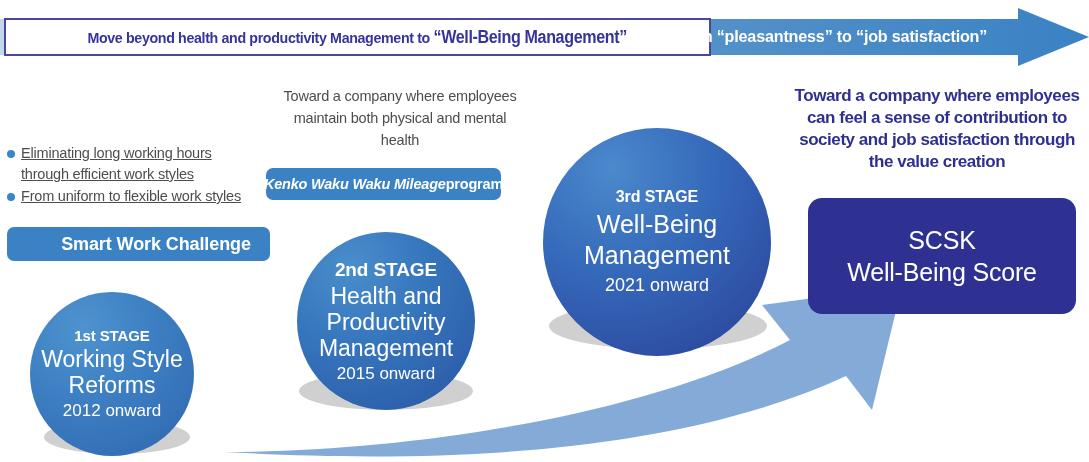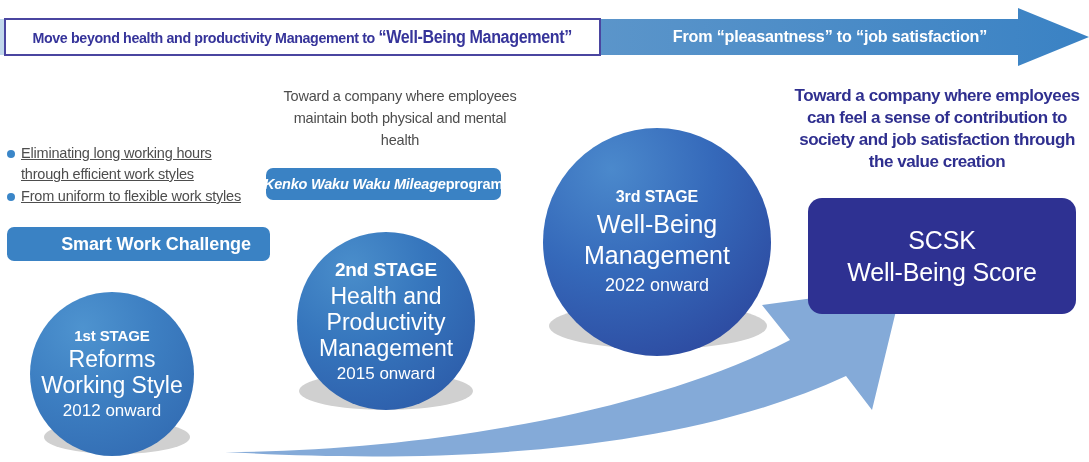--- a/index.html
+++ b/index.html
@@ -25,21 +25,21 @@
     top: 8px;
     width: 1089px;
     height: 58px;
   }
   .banner-arrow svg { display: block; }
 
   .banner-box {
     position: absolute;
     left: 4px;
     top: 18px;
-    width: 597px;
+    width: 707px;
     height: 38px;
     background: #ffffff;
     border: 2px solid #4a45a0;
     box-sizing: border-box;
     display: flex;
     align-items: center;
     justify-content: center;
   }
   .banner-box-text {
     color: #36349a;
@@ -294,38 +294,38 @@
              L 846,376
              C 660,462 400,462 225,452 Z" fill="#84aad8"></path>
   </svg>
 
   <div class="shadow" style="left:44px; top:420px; width:146px; height:34px;"></div>
   <div class="shadow" style="left:299px; top:372px; width:174px; height:38px;"></div>
   <div class="shadow" style="left:549px; top:303px; width:218px; height:46px;"></div>
 
   <div class="circle c1">
     <div class="stage-label">1st STAGE</div>
+    <div class="stage-title">Working Style</div>
     <div class="stage-title">Reforms</div>
-    <div class="stage-title">Working Style</div>
     <div class="stage-date">2012 onward</div>
   </div>
 
   <div class="circle c2">
     <div class="stage-label">2nd STAGE</div>
     <div class="stage-title">Health and</div>
     <div class="stage-title">Productivity</div>
     <div class="stage-title">Management</div>
     <div class="stage-date">2015 onward</div>
   </div>
 
   <div class="circle c3">
     <div class="stage-label">3rd STAGE</div>
     <div class="stage-title">Well-Being</div>
     <div class="stage-title">Management</div>
-    <div class="stage-date">2022 onward</div>
+    <div class="stage-date">2021 onward</div>
   </div>
 
   <div class="scsk-box">
     <div>
       <div>SCSK</div>
       <div>Well-Being Score</div>
     </div>
   </div>
 
 </div>

